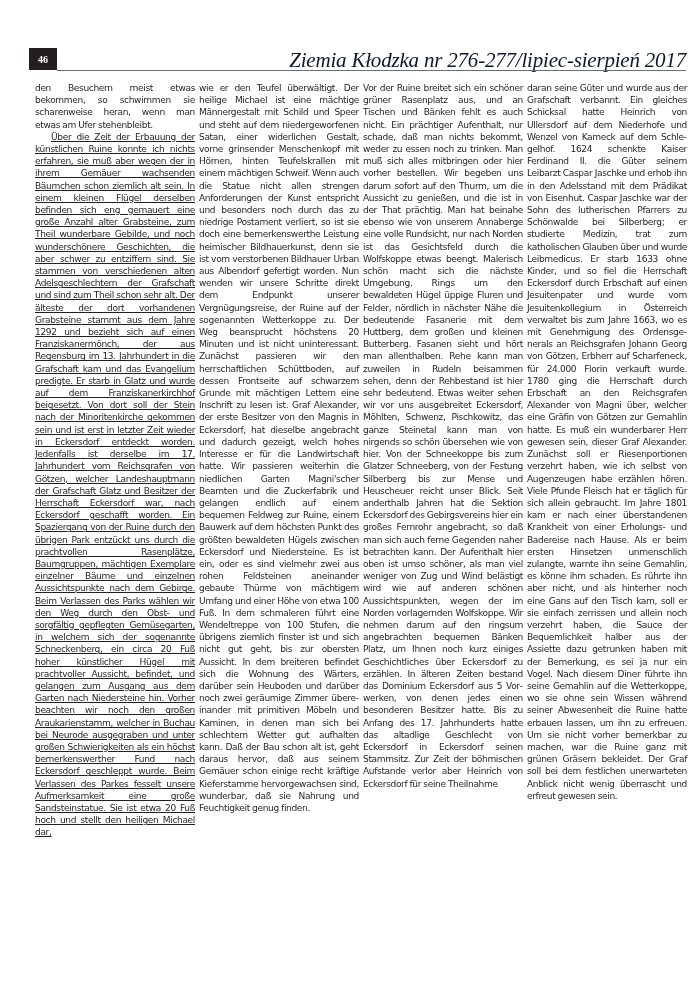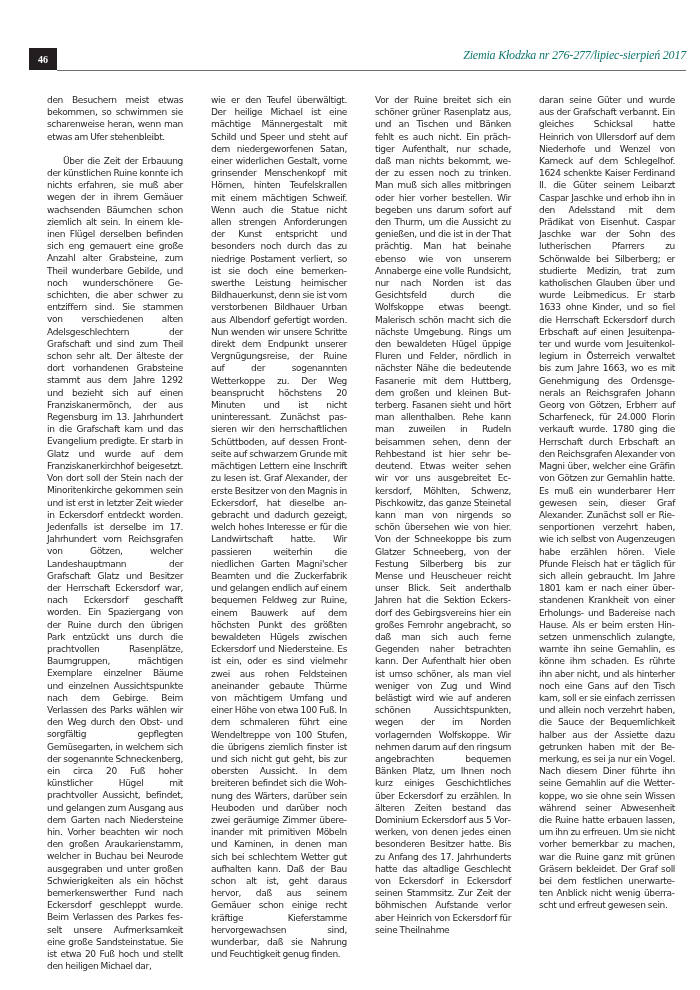--- a/index.html
+++ b/index.html
@@ -9,35 +9,35 @@
     background: #231f20; color: #ffffff;
     font-family: "Liberation Serif", serif; font-weight: bold; font-size: 10px;
     display: flex; align-items: center; justify-content: center;
   }
   .header-rule {
     position: absolute; left: 57px; right: 14px; top: 70px; height: 0;
     border-top: 1px solid #6d6e71;
   }
   .running-head {
     position: absolute; right: 14px; top: 48px;
-    font-family: "Liberation Serif", serif; font-style: italic; font-size: 12px;
-    color: #0f766e; letter-spacing: -0.2px; white-space: nowrap; text-align: center;
+    font-family: "Liberation Serif", serif; font-style: italic; font-size: 21px;
+    color: #0f172a; letter-spacing: -0.2px; white-space: nowrap; text-align: center;
   }
   .columns {
     position: absolute; left: 35px; top: 82px; width: 652px;
     display: flex; justify-content: space-between;
   }
   .col {
     width: 160px;
     font-family: "DejaVu Sans", sans-serif; font-size: 9.05px; line-height: 12.2px;
     color: #231f20; text-align: justify; letter-spacing: -0.35px;
     hyphens: manual; word-spacing: -0.3px;
   }
-  .col p { margin: 12px; }
-  .col p.indent { text-indent: 16px; }
+  .col p { margin: 0; }
+  .col p.indent { text-indent: 16px; text-decoration: underline; }
 </style>
 </head>
 <body>
 
 <div class="page-number">46</div>
 <div class="running-head">Ziemia Kłodzka nr 276-277/lipiec-sierpień 2017</div>
 <div class="header-rule"></div>
 
 <div class="columns">
   <div class="col">

